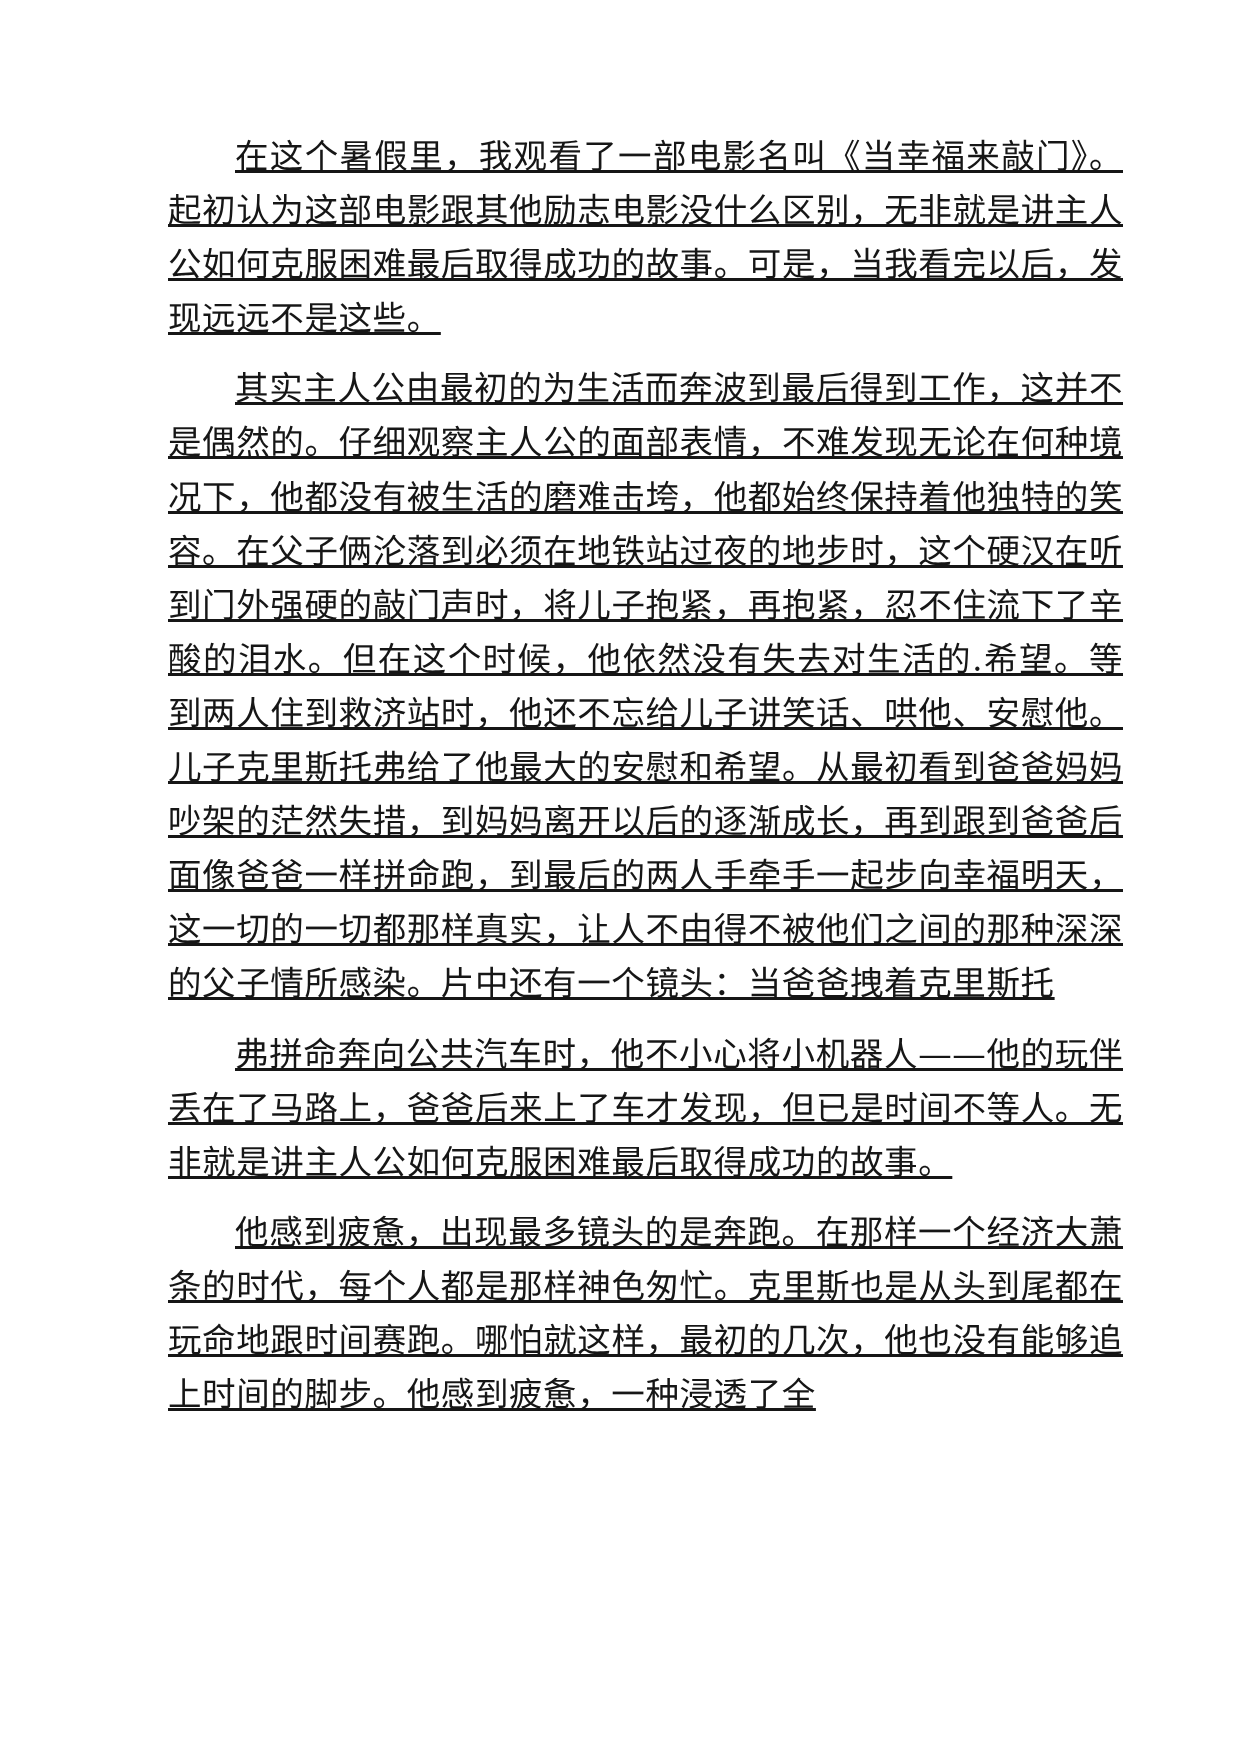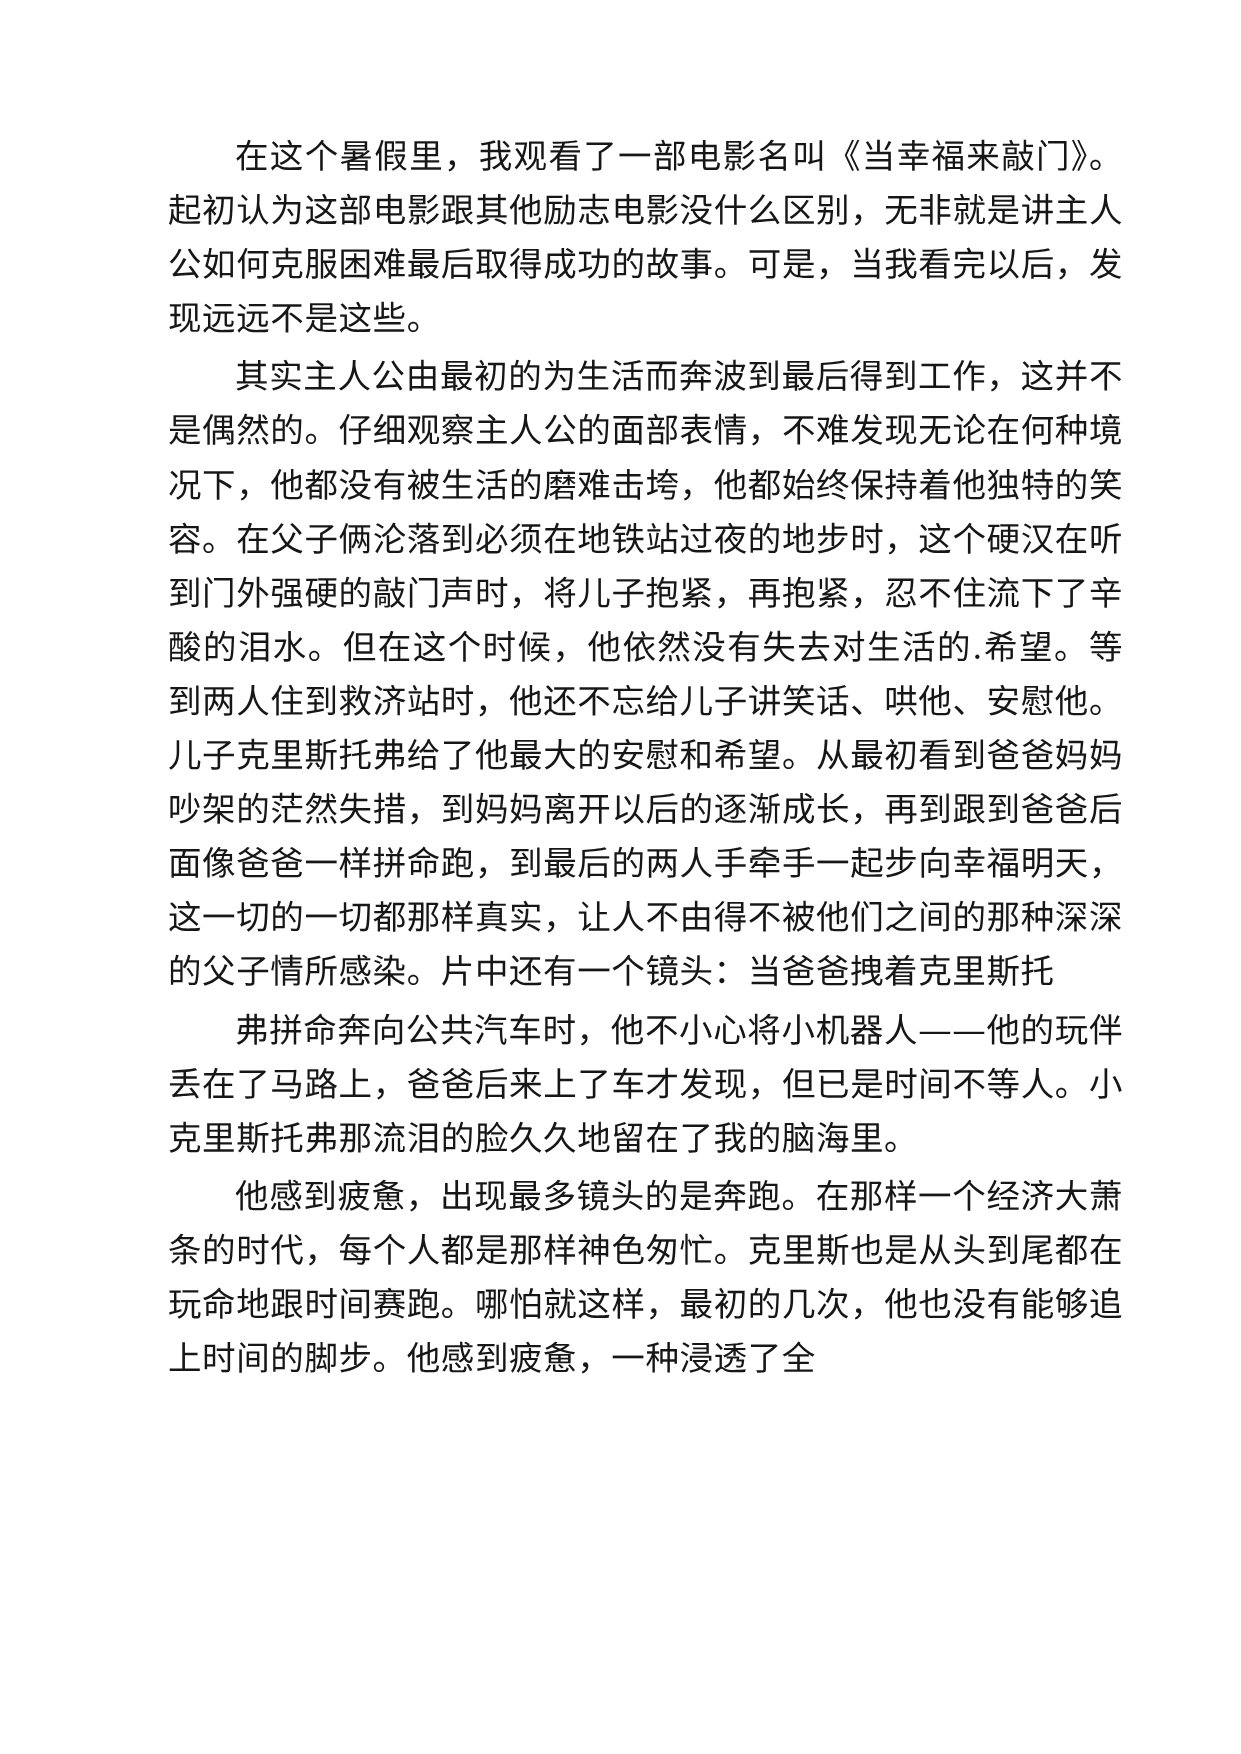--- a/index.html
+++ b/index.html
@@ -27,28 +27,29 @@
     line-height: 1.615;
     letter-spacing: 0.6px;
     text-align: justify;
     text-justify: inter-character;
     color: #161616;
   }
   .para {
     margin: 0 0 0 0;
     text-indent: 2em;
     white-space: normal;
+    text-decoration: underline;
   }
   .para + .para {
-    margin-top: 4px;
+    margin-top: 16px;
   }
 </style>
 </head>
 <body>
 
 <div class="page">
   <div class="doc-body">
     <p class="para">在这个暑假里，我观看了一部电影名叫《当幸福来敲门》。起初认为这部电影跟其他励志电影没什么区别，无非就是讲主人公如何克服困难最后取得成功的故事。可是，当我看完以后，发现远远不是这些。</p>
     <p class="para">其实主人公由最初的为生活而奔波到最后得到工作，这并不是偶然的。仔细观察主人公的面部表情，不难发现无论在何种境况下，他都没有被生活的磨难击垮，他都始终保持着他独特的笑容。在父子俩沦落到必须在地铁站过夜的地步时，这个硬汉在听到门外强硬的敲门声时，将儿子抱紧，再抱紧，忍不住流下了辛酸的泪水。但在这个时候，他依然没有失去对生活的.希望。等到两人住到救济站时，他还不忘给儿子讲笑话、哄他、安慰他。儿子克里斯托弗给了他最大的安慰和希望。从最初看到爸爸妈妈吵架的茫然失措，到妈妈离开以后的逐渐成长，再到跟到爸爸后面像爸爸一样拼命跑，到最后的两人手牵手一起步向幸福明天，这一切的一切都那样真实，让人不由得不被他们之间的那种深深的父子情所感染。片中还有一个镜头：当爸爸拽着克里斯托</p>
-    <p class="para">弗拼命奔向公共汽车时，他不小心将小机器人——他的玩伴丢在了马路上，爸爸后来上了车才发现，但已是时间不等人。小克里斯托弗那流泪的脸久久地留在了我的脑海里。</p>
+    <p class="para">弗拼命奔向公共汽车时，他不小心将小机器人——他的玩伴丢在了马路上，爸爸后来上了车才发现，但已是时间不等人。无非就是讲主人公如何克服困难最后取得成功的故事。</p>
     <p class="para">他感到疲惫，出现最多镜头的是奔跑。在那样一个经济大萧条的时代，每个人都是那样神色匆忙。克里斯也是从头到尾都在玩命地跟时间赛跑。哪怕就这样，最初的几次，他也没有能够追上时间的脚步。他感到疲惫，一种浸透了全</p>
   </div>
 </div>
 
 </body></html>

